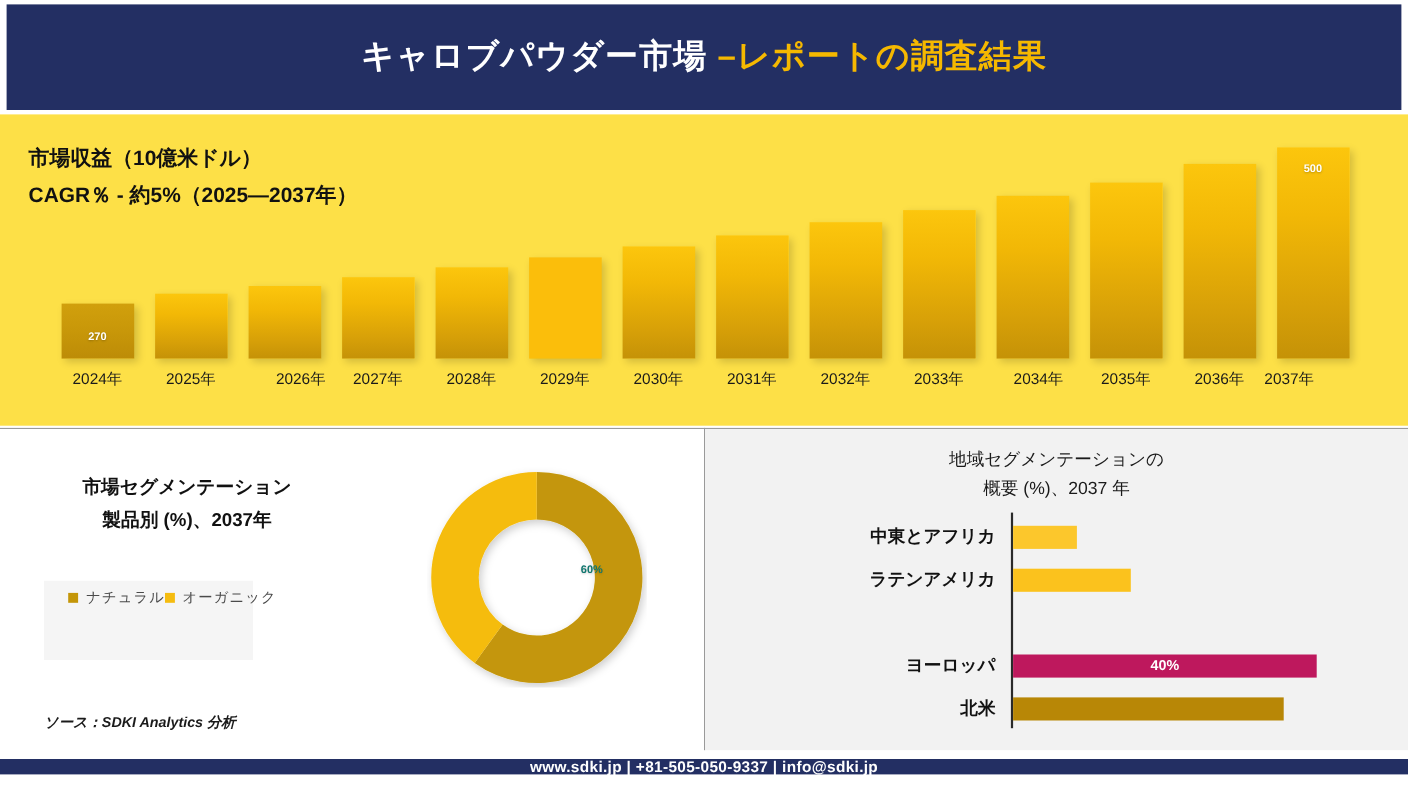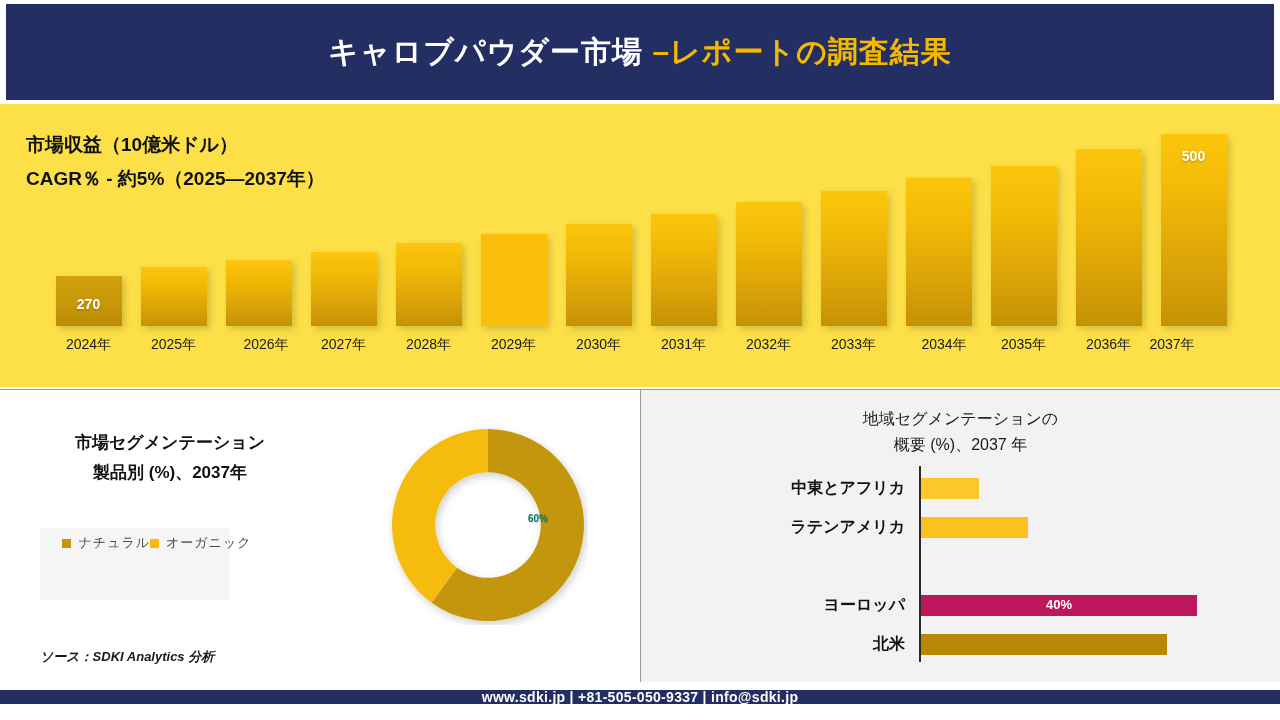--- a/index.html
+++ b/index.html
@@ -37,21 +37,21 @@
   .bar-shape{
     width:66px;
     background:linear-gradient(180deg,#fcc60d 0%,#f2b806 32%,#d7a008 75%,#c59207 100%);
     box-shadow:3px 3px 7px rgba(0,0,0,.17);
     position:relative;
   }
   .bar-shape.flat{ background:#fbbe0b; }
   .bar-shape.first{ background:linear-gradient(180deg,#d1a00c 0%,#c89709 50%,#bd8c07 100%); }
   .bar-value{
     position:absolute; left:0; right:0; top:14px; text-align:center;
-    color:#ffffff; font-size:14px; font-weight:bold; text-shadow:0 1px 2px rgba(0,0,0,.25);
+    color:#ffffff; font-size:10px; font-weight:bold; text-shadow:0 1px 2px rgba(0,0,0,.25);
   }
   .bar-value.low{ top:auto; bottom:14px; }
   .bar-xlabel{
     position:absolute; bottom:8px; width:90px; left:-12px; text-align:center;
     font-size:14px; color:#1a1a1a; white-space:nowrap;
   }
 
   
   #div-h{ position:absolute; left:0; top:389px; width:1280px; height:1px; background:#9a9a9a; }
   #div-v{ position:absolute; left:640px; top:389px; width:1px; height:293px; background:#9a9a9a; }
@@ -122,21 +122,21 @@
           </div>
         </div>
         <div class="bar-xlabel" style="left: -2.5px;">2024年</div>
         <div class="bar-col" style="left: 94.5px;">
           <div class="bar-shape" style="height: 59px;"></div>
         </div>
         <div class="bar-xlabel" style="left: 82.5px;">2025年</div>
         <div class="bar-col" style="left: 179.5px;">
           <div class="bar-shape" style="height: 66px;"></div>
         </div>
-        <div class="bar-xlabel" style="left: 175px;">2026年</div>
+        <div class="bar-xlabel" style="left: 160px; text-align: right;">2026年</div>
         <div class="bar-col" style="left: 264.5px;">
           <div class="bar-shape" style="height: 74px;"></div>
         </div>
         <div class="bar-xlabel" style="left: 252.5px;">2027年</div>
         <div class="bar-col" style="left: 349.5px;">
           <div class="bar-shape" style="height: 83px;"></div>
         </div>
         <div class="bar-xlabel" style="left: 337.5px;">2028年</div>
         <div class="bar-col" style="left: 434.5px;">
           <div class="bar-shape flat" style="height: 92px;"></div>

